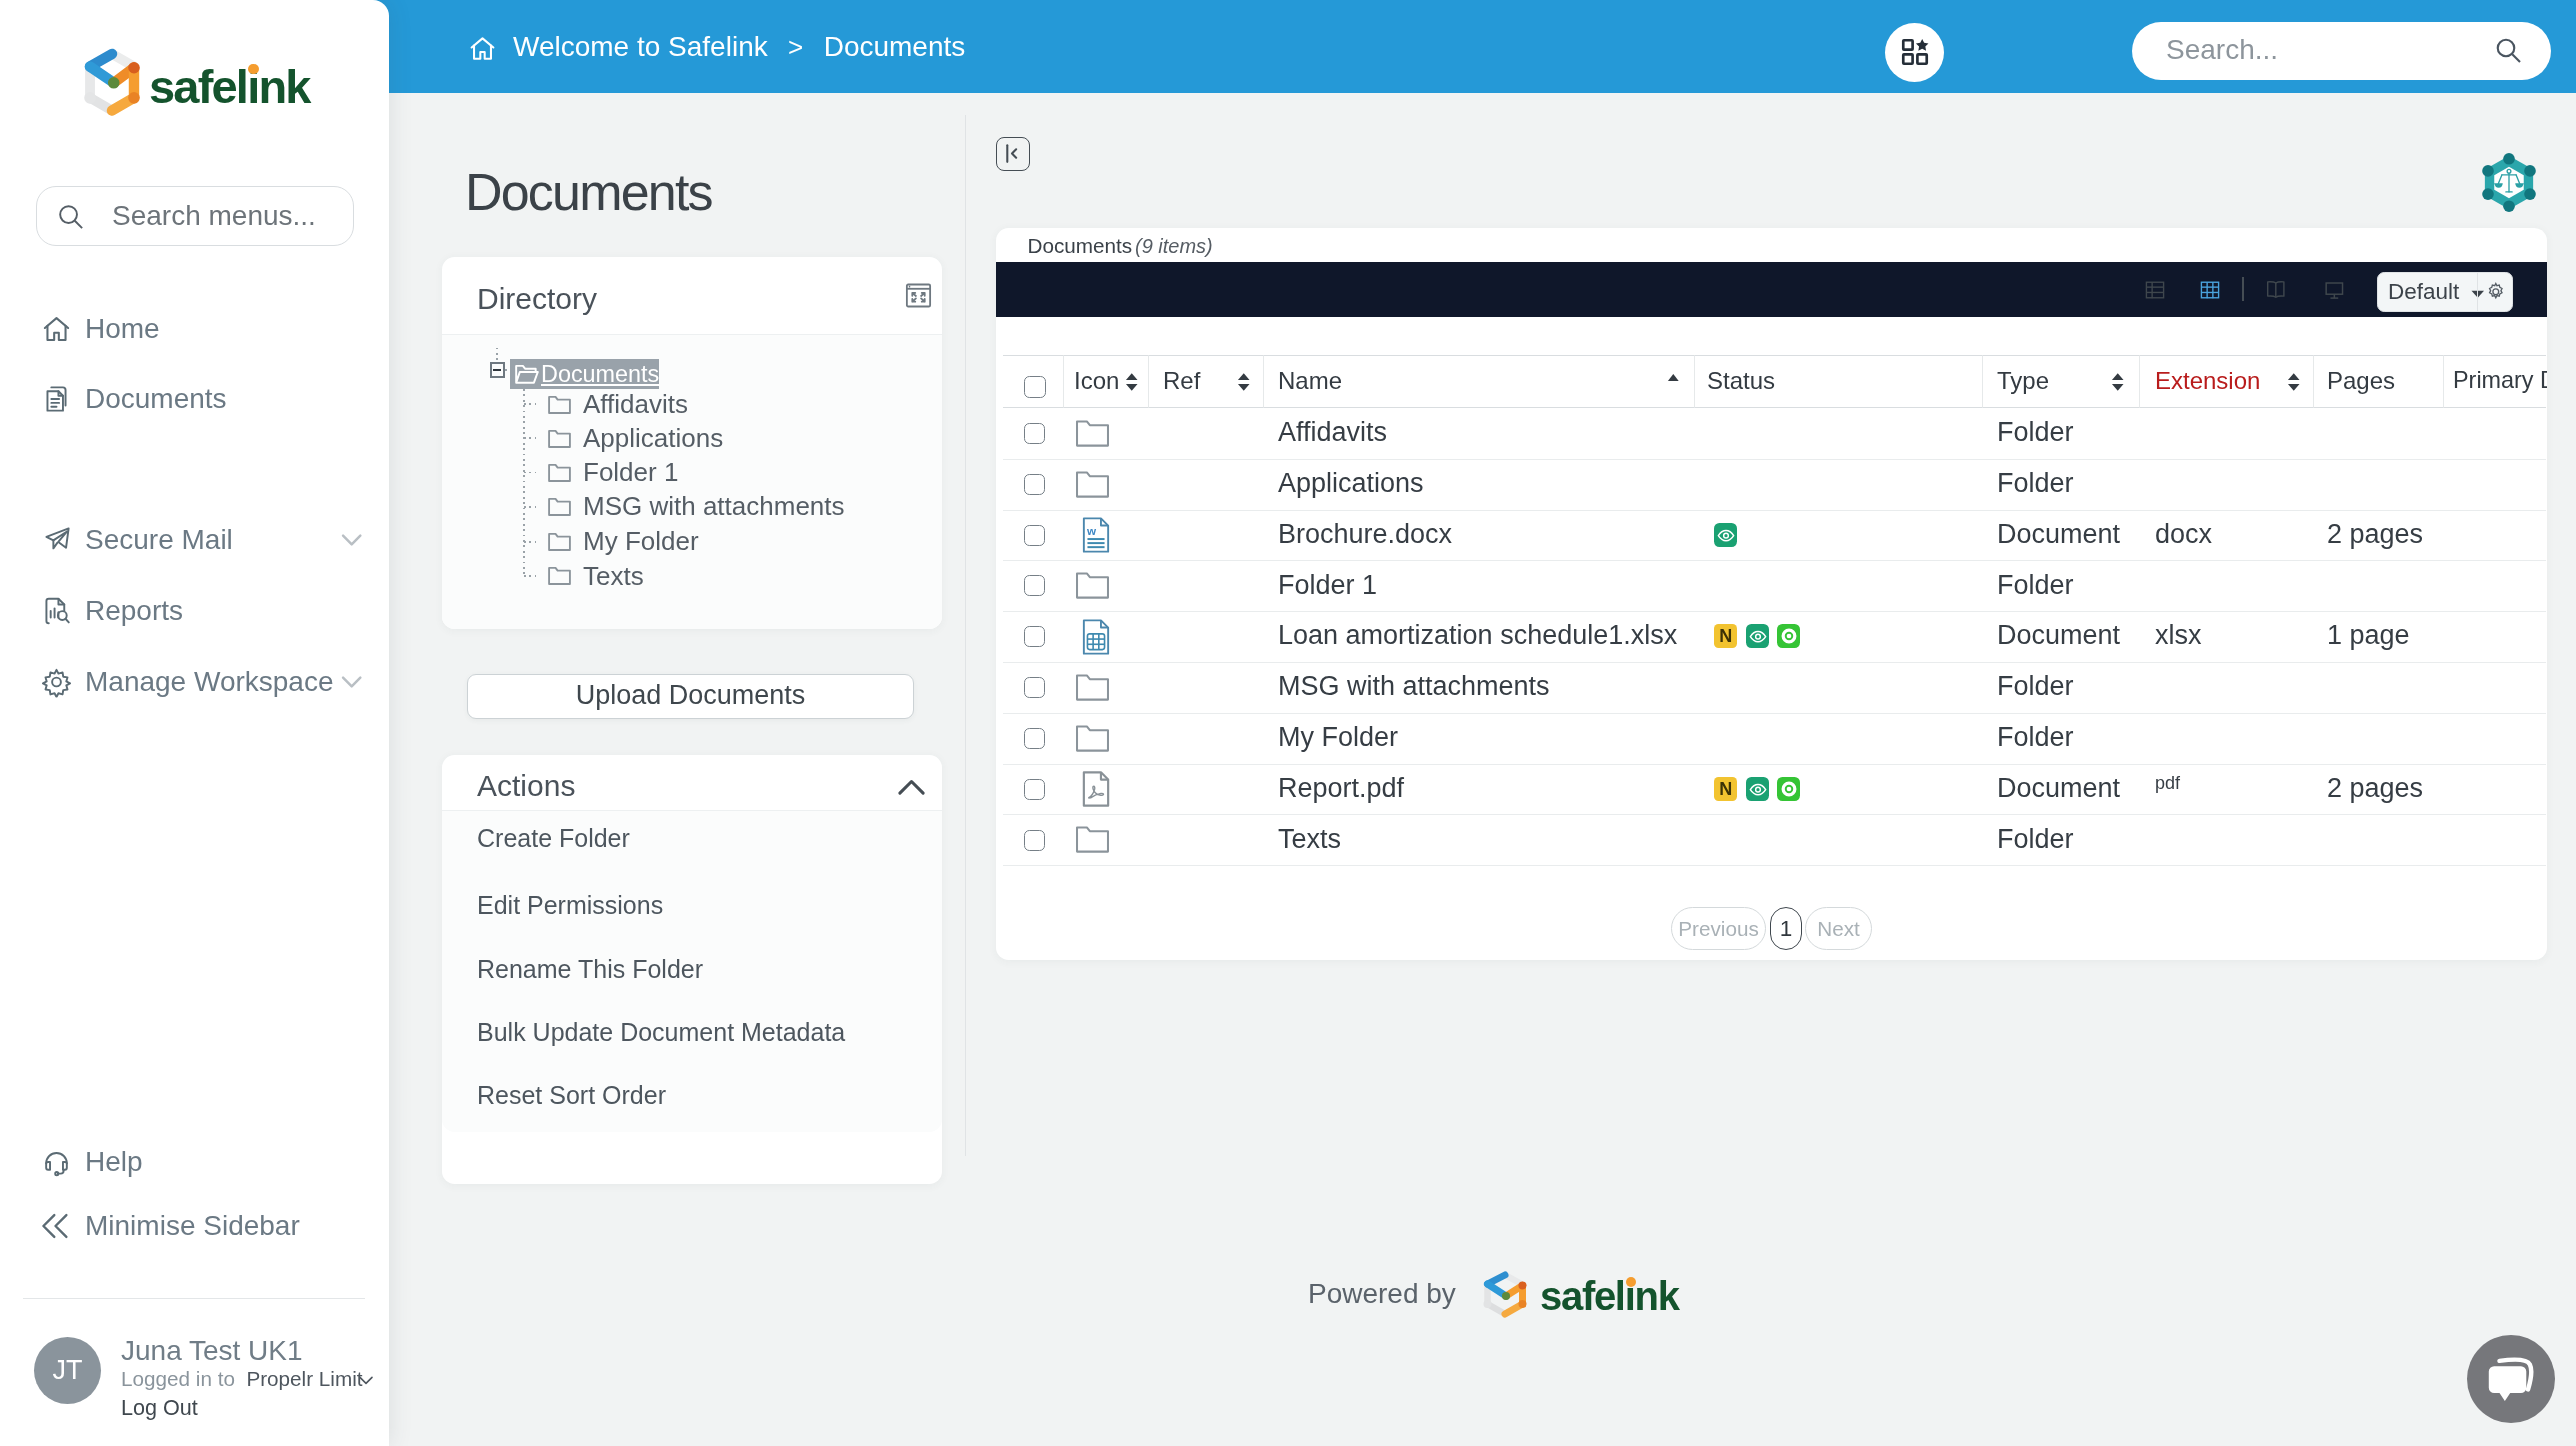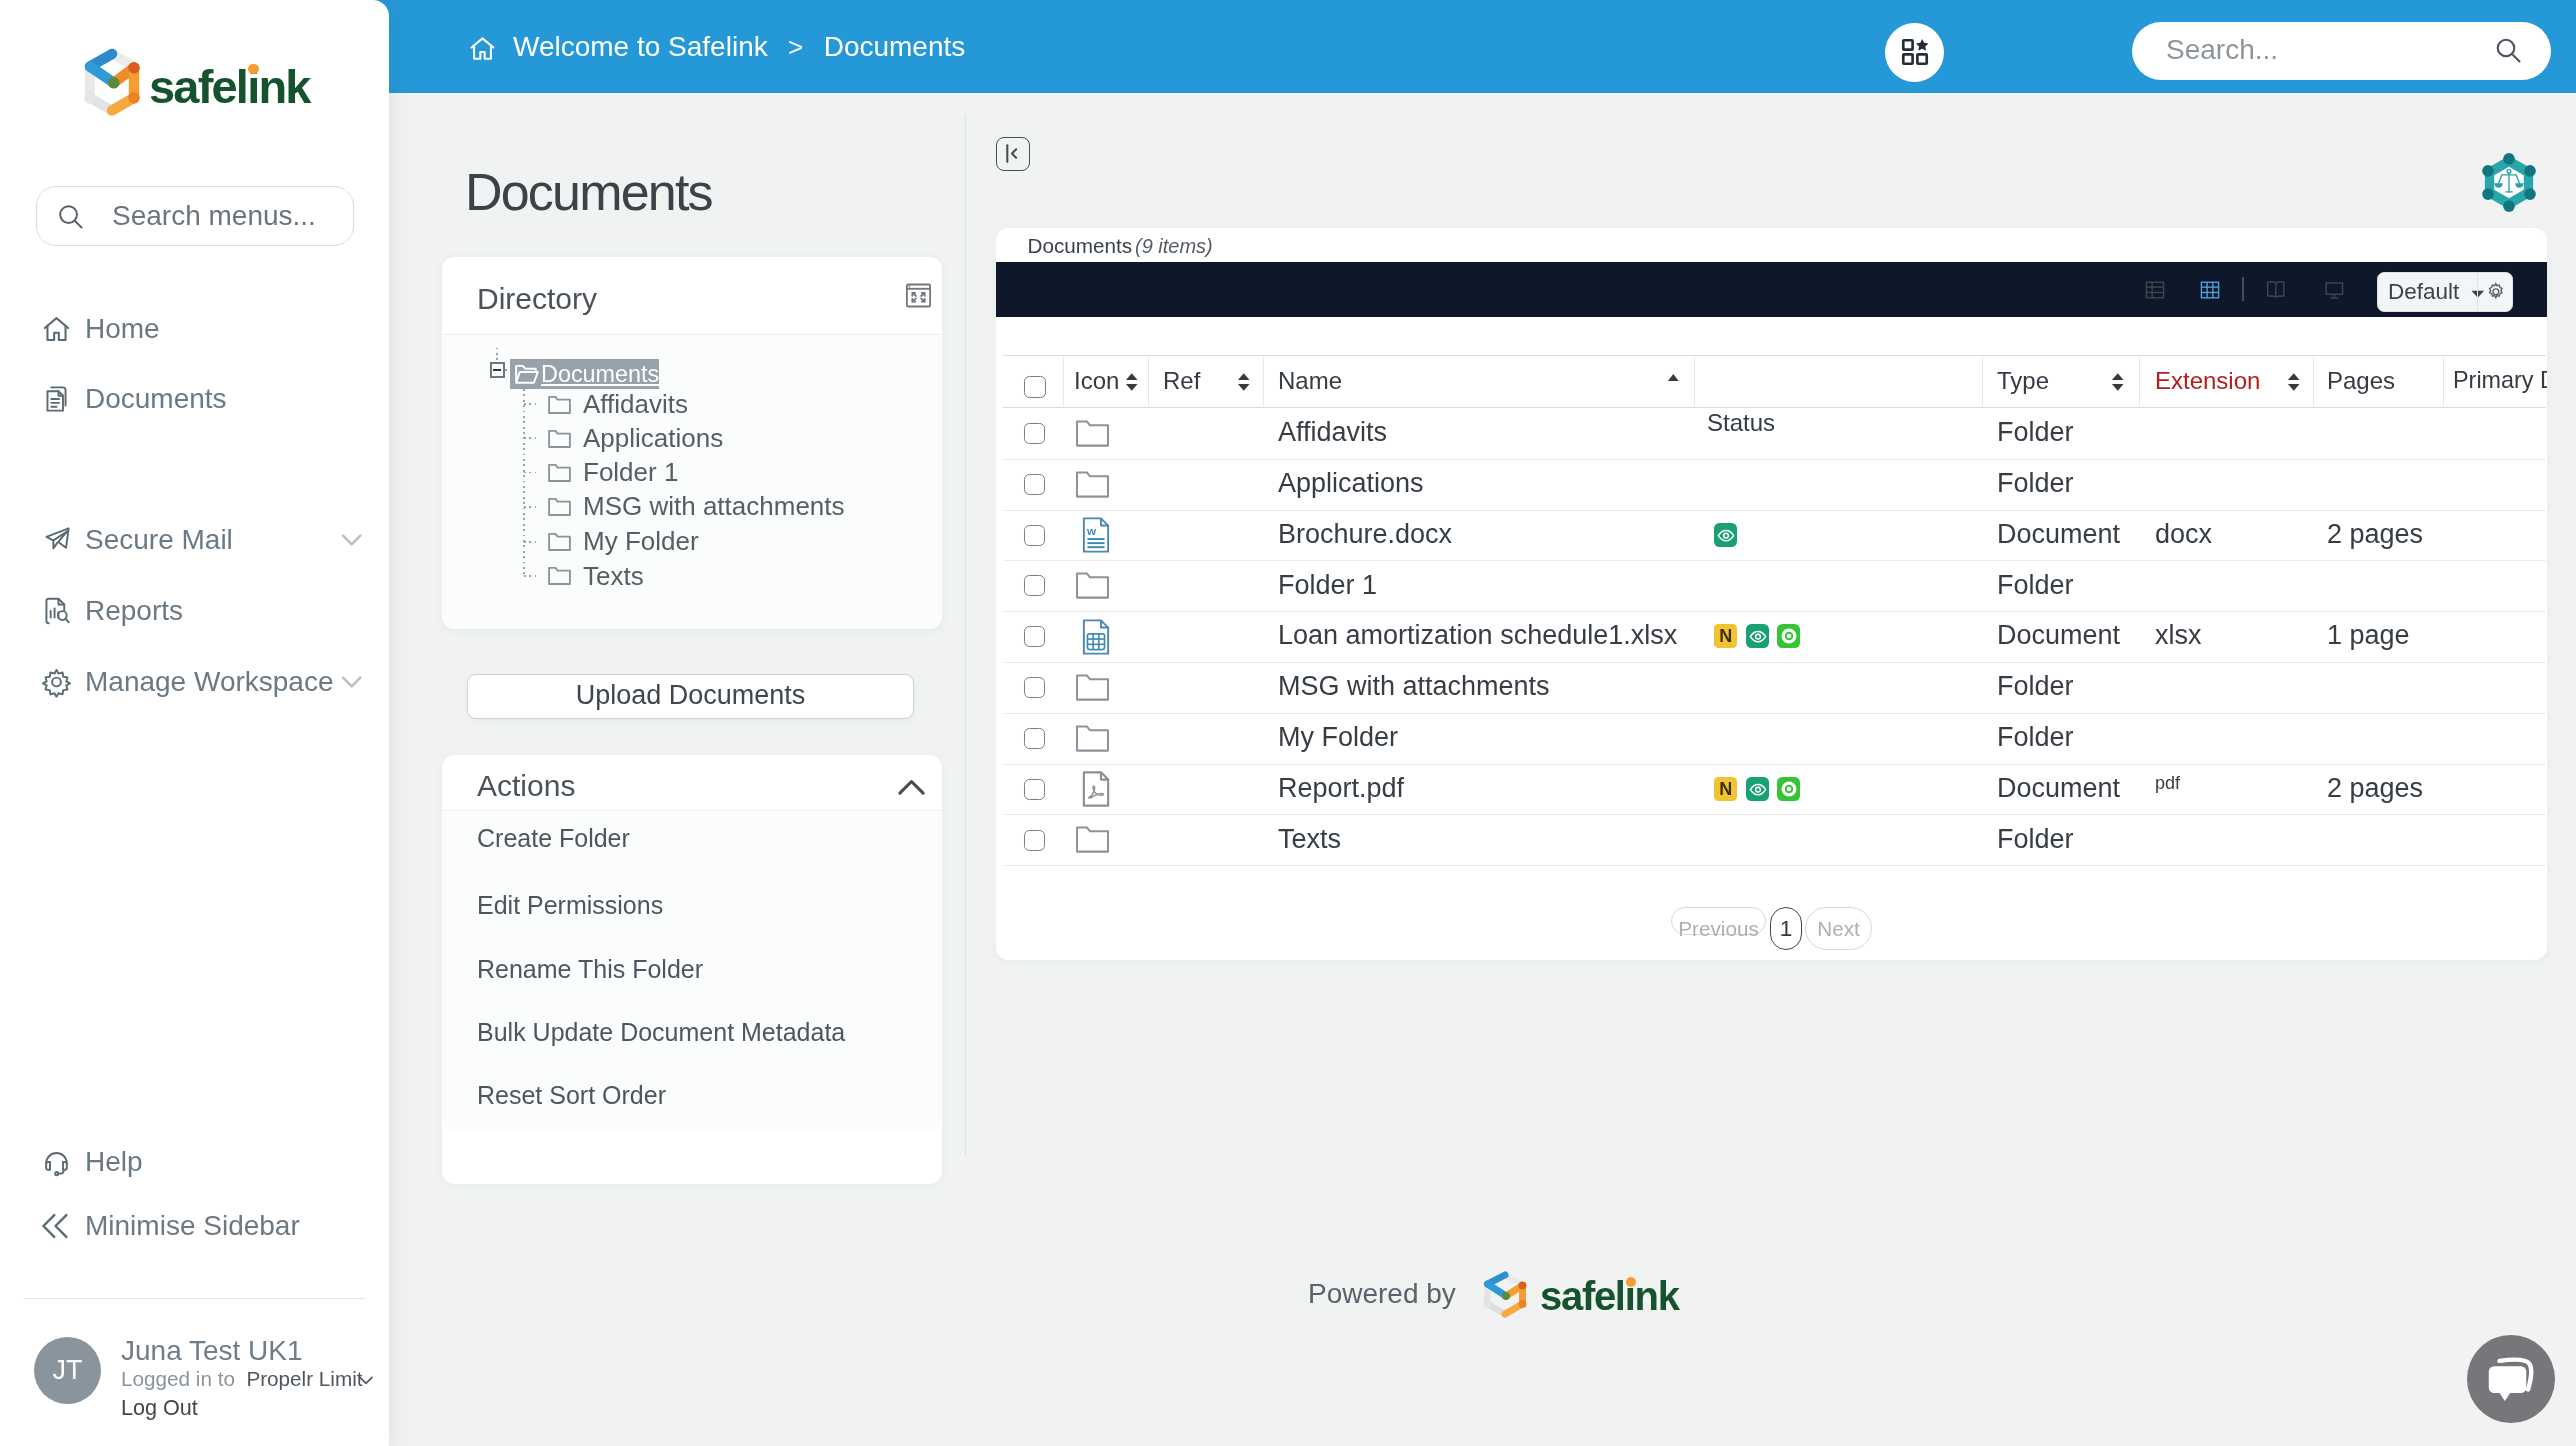--- a/index.html
+++ b/index.html
@@ -218,21 +218,21 @@
       <path fill="#343b42" d="M1 8h12L7 1z M1 12h12L7 19z"></path>
     </svg>
   <div class="abs hdr" style="left:167px;top:139px;font-size:24px;color:#343b42;">Ref</div>
   <svg class="abs" style="left:241px;top:144px" width="13.5" height="20" viewBox="0 0 14 20">
       <path fill="#343b42" d="M1 8h12L7 1z M1 12h12L7 19z"></path>
     </svg>
   <div class="abs hdr" style="left:282px;top:139px;font-size:24px;color:#343b42;">Name</div>
   <svg class="abs" style="left:671px;top:145px" width="12.6" height="9" viewBox="0 0 14 10">
       <path fill="#343b42" d="M1 9h12L7 1z"></path>
     </svg>
-  <div class="abs hdr" style="left:711px;top:139px;font-size:24px;color:#343b42;margin-top:42px;">Status</div>
+  <div class="abs hdr" style="left:711px;top:139px;font-size:24px;color:#343b42;">Status</div>
   <div class="abs hdr" style="left:1001px;top:139px;font-size:24px;color:#343b42;">Type</div>
   <svg class="abs" style="left:1115px;top:144px" width="13.5" height="20" viewBox="0 0 14 20">
       <path fill="#343b42" d="M1 8h12L7 1z M1 12h12L7 19z"></path>
     </svg>
   <div class="abs hdr" style="left:1159px;top:139px;font-size:24px;color:#b91c1c;">Extension</div>
   <svg class="abs" style="left:1291px;top:144px" width="13.5" height="20" viewBox="0 0 14 20">
       <path fill="#343b42" d="M1 8h12L7 1z M1 12h12L7 19z"></path>
     </svg>
   <div class="abs hdr" style="left:1331px;top:139px;font-size:24px;color:#343b42;">Pages</div>
   <div class="abs hdr" style="left:1457px;top:139px;font-size:23.4px;color:#343b42;">Primary D</div>
@@ -351,21 +351,21 @@
 <div class="abs" style="left:1331px;top:545px;font-size:27px;color:#363d44;">2 pages</div>
 <div class="abs" style="left:7.2px;top:637px;width:1543px;height:0.9px;background:#e9eced;"></div>
 <div class="cb abs" style="left:28px;top:602px;width:20.7px;height:20.7px;"></div>
 <svg class="abs" style="left:79px;top:597px" width="35" height="29" viewBox="0 0 26 21" fill="none" stroke="#8b949b" stroke-width="1.5" stroke-linejoin="round">
         <path d="M1.5 19.5V1.5h7.3l2.2 2.8h13.5v15.2z"></path>
       </svg>
 <div class="abs" style="left:282px;top:596px;font-size:27px;color:#363d44;">Texts</div>
 <div class="abs" style="left:1001px;top:596px;font-size:27px;color:#363d44;">Folder</div>
     </div>
 
-  <div class="abs" style="left:675px;top:679px;width:95px;height:28px;border:0.9px solid #d4d9db;border-radius:21.6px;color:#a9b1b6;font-size:20.7px;text-align:center;line-height:41px;">Previous</div>
+  <div class="abs" style="left:675px;top:679px;width:95px;height:43px;border:0.9px solid #d4d9db;border-radius:21.6px;color:#a9b1b6;font-size:20.7px;text-align:center;line-height:41px;">Previous</div>
   <div class="abs" style="left:774px;top:679px;width:32px;height:43px;border:0.9px solid #3f474e;border-radius:16px;color:#30373d;font-size:22.5px;text-align:center;line-height:41px;">1</div>
   <div class="abs" style="left:809px;top:679px;width:67px;height:43px;border:0.9px solid #d4d9db;border-radius:21.6px;color:#a9b1b6;font-size:20.7px;text-align:center;line-height:41px;">Next</div>
 </div>
 
 <svg class="abs" style="left:2482px;top:153px" width="54" height="59" viewBox="0 0 60 66">
   <polygon points="30,3 57,18.5 57,47.5 30,63 3,47.5 3,18.5" fill="#2aa6ab"></polygon>
   <polygon points="30,15.5 46.5,25 46.5,41 30,50.5 13.5,41 13.5,25" fill="#fdfefe"></polygon>
   <g fill="#11767e">
       <circle cx="30" cy="6.5" r="6.5"></circle>
       <circle cx="53.5" cy="20" r="6.5"></circle>

